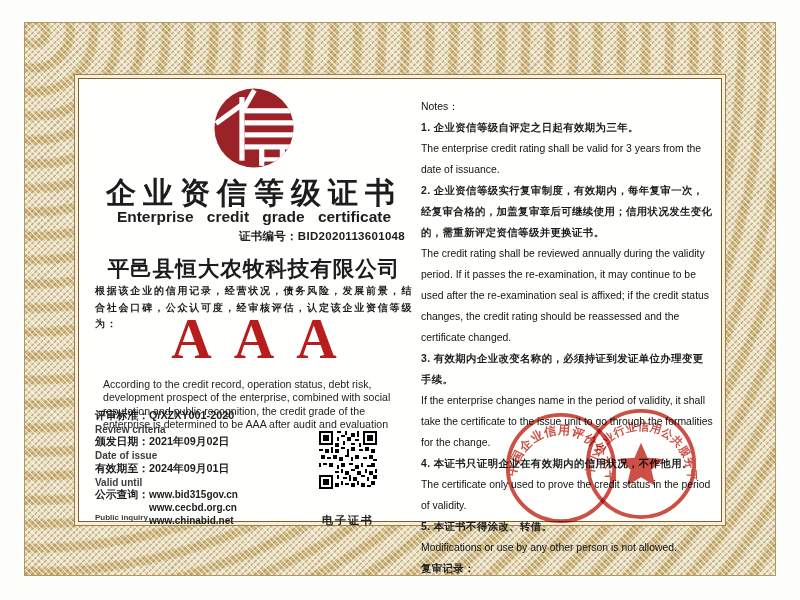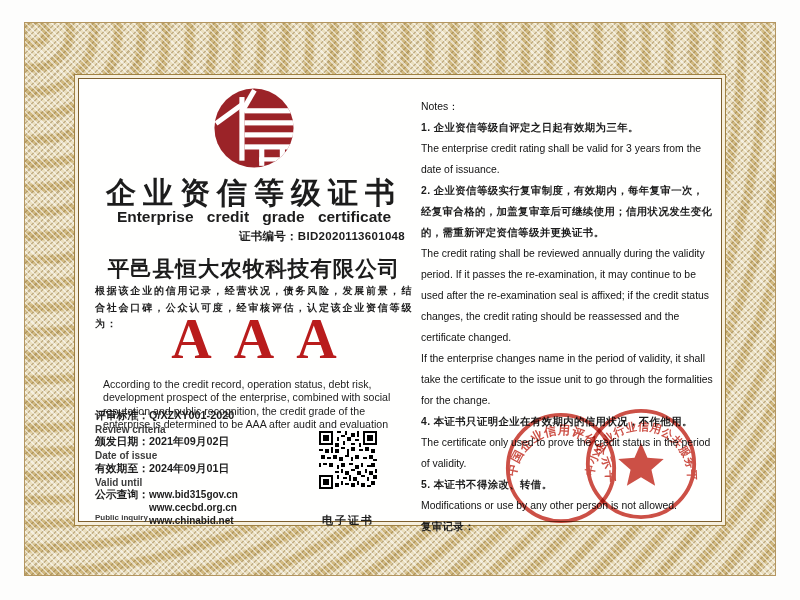--- a/index.html
+++ b/index.html
@@ -213,20 +213,21 @@
     </div>
   </div>
 
   <div class="right-col">
     <p class="enline">Notes：</p>
 
     <p class="cnline">1. 企业资信等级自评定之日起有效期为三年。</p>
     <p class="enline">The enterprise credit rating shall be valid for 3 years from the date of issuance.</p>
     <p class="cnline">2. 企业资信等级实行复审制度，有效期内，每年复审一次，经复审合格的，加盖复审章后可继续使用；信用状况发生变化的，需重新评定资信等级并更换证书。</p>
     <p class="enline">The credit rating shall be reviewed annually during the validity period. If it passes the re-examination, it may continue to be used after the re-examination seal is affixed; if the credit status changes, the credit rating should be reassessed and the certificate changed.</p>
+    <p class="cnline">3. 有效期内企业改变名称的，必须持证到发证单位办理变更手续。</p>
     <p class="enline">If the enterprise changes name in the period of validity, it shall take the certificate to the issue unit to go through the formalities for the change.</p>
     <p class="cnline">4. 本证书只证明企业在有效期内的信用状况，不作他用。</p>
     <p class="enline">The certificate only used to prove the credit status in the period of validity.</p>
     <p class="cnline">5. 本证书不得涂改、转借。</p>
     <p class="enline">Modifications or use by any other person is not allowed.</p>
 
     <p class="cnline">复审记录：</p>
 
   </div>
 

